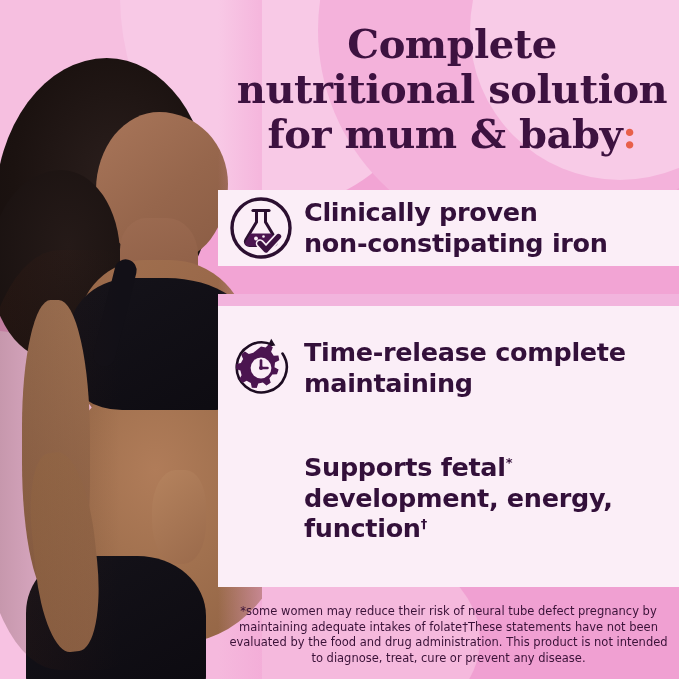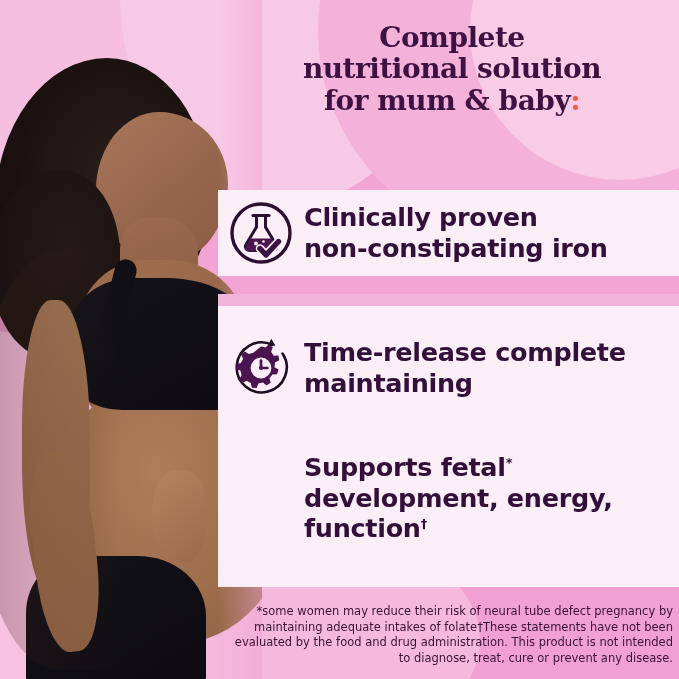--- a/index.html
+++ b/index.html
@@ -176,37 +176,37 @@
   }
 
   
   .headline {
     position: absolute;
     left: 236px; top: 22px;
     width: 432px;
     text-align: center;
     font-family: "DejaVu Serif", "Liberation Serif", serif;
     font-weight: 700;
-    font-size: 28px;
+    font-size: 40px;
     line-height: 1.12;
     letter-spacing: -0.5px;
     color: #3d1240;
   }
   .headline .accent { color: #e8604a; }
 
   
   .panel {
     position: absolute;
     left: 218px;
     width: 461px;
     background: #fbeef7;
     display: flex;
     align-items: center;
   }
-  .panel-1 { top: 190px;  height: 86px; }
+  .panel-1 { top: 190px;  height: 76px; }
   .panel-2 { top: 306px;  height: 124px; }
   .panel-3 { top: 409px;  height: 178px; }
 
   .divider {
     position: absolute;
     left: 218px;
     width: 461px;
     height: 12px;
     background: #f2b4dd;
   }
@@ -237,21 +237,21 @@
   .feature-text-3 {
     padding-left: 86px;
     padding-right: 10px;
   }
 
   
   .disclaimer {
     position: absolute;
     left: 224px; top: 604px;
     width: 449px;
-    text-align: right;
+    text-align: center;
     font-family: "DejaVu Sans", "Liberation Sans", sans-serif;
     font-size: 11.5px;
     line-height: 1.35;
     color: #3a1238;
   }
 </style>
 </head>
 <body>
 
 <div id="poster">

